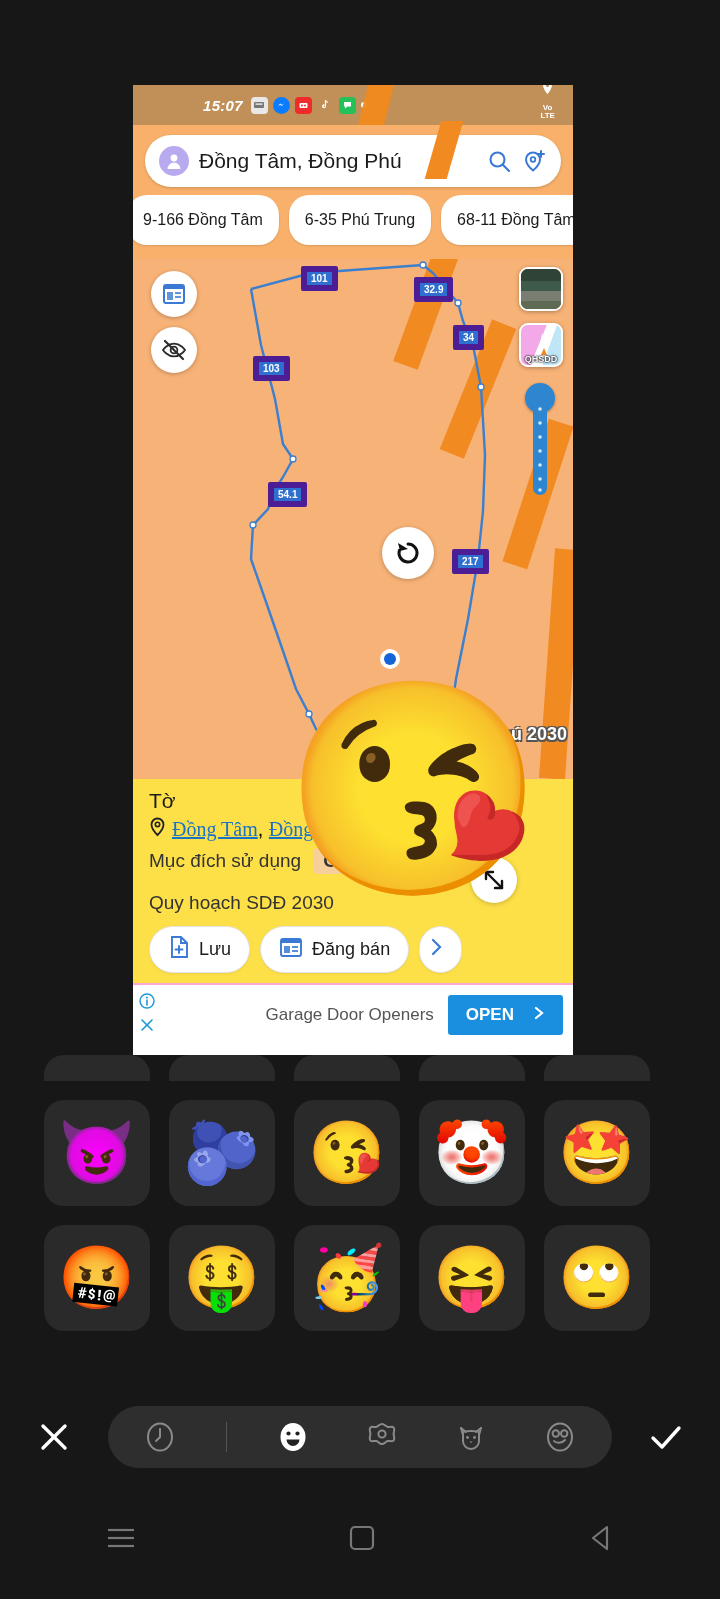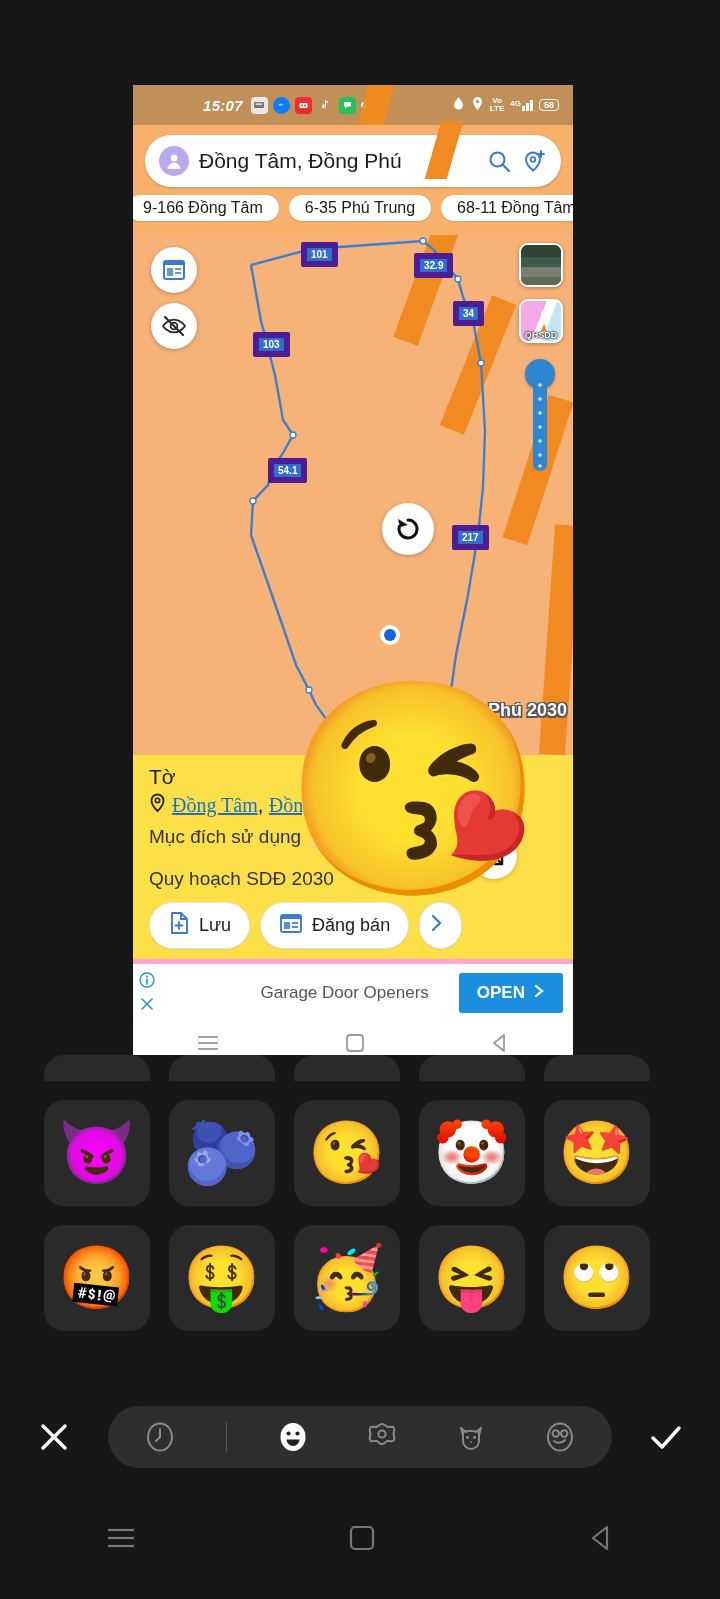--- a/index.html
+++ b/index.html
@@ -20,21 +20,21 @@
 
   
   .statusbar {
     position: relative; height: 40px; width: 100%;
     background: #c09058;
     display: flex; align-items: center; padding: 0 14px;
     color: #fff; font-size: 15px; font-weight: 600;
   }
   .sb-time { margin-left: 56px; letter-spacing: .3px; font-style: italic; }
   .sb-icons-left { display: flex; align-items: center; gap: 5px; margin-left: 8px; }
-  .sb-icons-right { margin-left: auto; display: flex; align-items: center; gap: 6px; }
+  .sb-icons-right { margin-left: auto; display: flex; align-items: center; gap: 6px; flex-direction: column; }
   .sb-chip { width: 17px; height: 17px; border-radius: 4px; display: flex;
     align-items: center; justify-content: center; font-size: 9px; color: #fff; }
   .sb-msg { background: #e8e8e8; }
   .sb-mess { background: #0a7cff; border-radius: 50%; }
   .sb-red { background: #ef2b2b; }
   .sb-tik { background: transparent; color: #fff; font-size: 14px; }
   .sb-grn { background: #24c05a; }
   .sb-dot { width: 6px; height: 6px; border-radius: 50%; background: #fff; }
   .sb-txt { font-size: 8px; line-height: 8px; text-align: center; font-weight: 700; }
   .sb-bat { border: 1.5px solid #fff; border-radius: 4px; padding: 0px 4px;
@@ -50,21 +50,21 @@
     box-shadow: 0 1px 3px rgba(0,0,0,.18);
   }
   .avatar { width: 30px; height: 30px; border-radius: 50%; background: #b9aaf0;
     display: flex; align-items: center; justify-content: center; flex: none; }
   .search-text { flex: 1; font-size: 21px; color: #1b1b1b; font-weight: 500;
     white-space: nowrap; overflow: hidden; }
   .ic-btn { flex: none; display: flex; align-items: center; justify-content: center; }
 
   
   .chiprow { display: flex; gap: 10px; padding: 8px 0 8px 0; margin-left: -18px; }
-  .chip { background: #fff; border-radius: 20px; padding: 4px 16px; font-size: 16px;
+  .chip { background: #fff; border-radius: 20px; padding: 16px 16px; font-size: 16px;
     color: #1b1b1b; white-space: nowrap; flex: none; box-shadow: 0 1px 2px rgba(0,0,0,.12); }
 
   
   .map { position: relative; height: 520px; background: #f7b277; overflow: hidden; }
   .map-road { position: absolute; background: #f18a20; }
   .mapbtn { position: absolute; width: 46px; height: 46px; border-radius: 50%;
     background: #fff; display: flex; align-items: center; justify-content: center;
     box-shadow: 0 1px 4px rgba(0,0,0,.25); }
   .thumbbtn { position: absolute; width: 44px; height: 44px; border-radius: 9px;
     overflow: hidden; border: 2px solid #fff; box-shadow: 0 1px 4px rgba(0,0,0,.3); }
@@ -97,27 +97,27 @@
     border-radius: 50%; background: #fff; box-shadow: 0 1px 5px rgba(0,0,0,.22);
     display: flex; align-items: center; justify-content: center; }
   .actionrow { display: flex; gap: 10px; margin-top: 12px; }
   .action { flex: none; display: flex; align-items: center; gap: 9px;
     border: 1px solid #e2e2e2; border-radius: 24px; padding: 8px 18px;
     font-size: 18px; color: #1b1b1b; background: #fff; white-space: nowrap;
     box-shadow: 0 1px 2px rgba(0,0,0,.07); }
   .action.partial { padding: 8px 8px; }
 
   
-  .adbar { position: relative; border-top: 5px solid #f9a8d4; height: 62px;
+  .adbar { position: relative; border-top: 2px solid #f9a8d4; height: 62px;
     display: flex; align-items: center; background: #fff; padding: 0 10px; }
   .ad-left { position: absolute; left: 6px; top: 8px; display: flex; flex-direction: column;
     gap: 4px; align-items: center; color: #1b9ad6; }
   .ad-text { flex: 1; text-align: right; padding-right: 14px; font-size: 17px; color: #555; }
   .ad-open { background: #1a8fe0; color: #fff; font-size: 17px; font-weight: 700;
-    border-radius: 3px; padding: 10px 18px; display: flex; align-items: center; gap: 8px; margin-left: 16px; }
+    border-radius: 3px; padding: 10px 18px; display: flex; align-items: center; gap: 19px; }
 
   
   .appnav { height: 48px; background: #fff; display: flex; align-items: center;
     justify-content: space-around; }
   .appnav span { color: #9a9a9a; }
 
   
   .emoji-panel { position: absolute; left: 0; top: 1055px; width: 720px; height: 1599px; }
   .emoji-grid { position: absolute; left: 44px; top: 0px; width: 640px; }
   .emoji-row { display: flex; gap: 19px; margin-bottom: 19px; }

